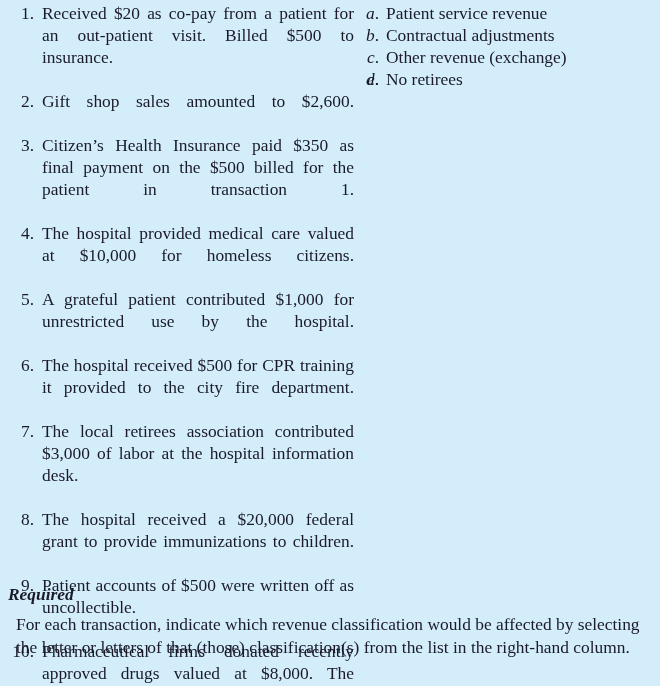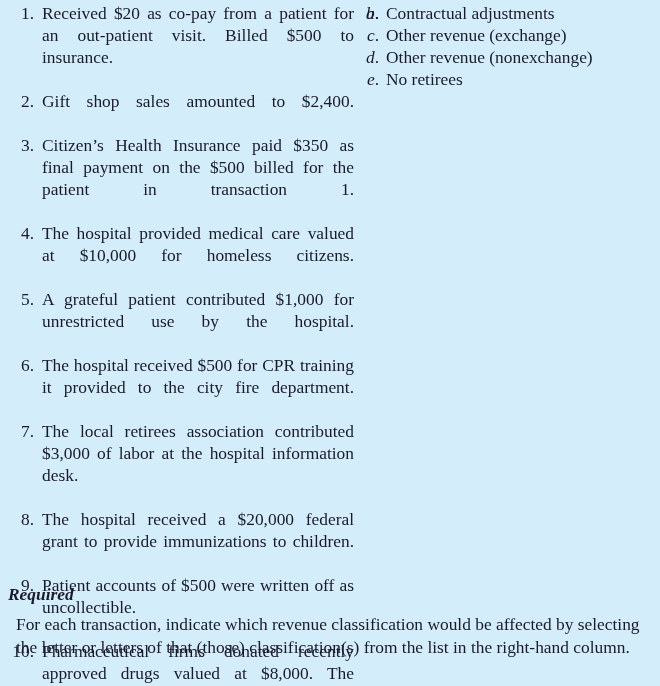--- a/index.html
+++ b/index.html
@@ -139,21 +139,21 @@
   <div class="columns">
 
     <div class="col-left">
       <ol class="num-list" id="num-list">
           <li class="num-item">
             <span class="marker">1.</span>
             <span class="body">Received $20 as co-pay from a patient for an out-patient visit. Billed $500 to insurance.</span>
           </li>
           <li class="num-item">
             <span class="marker">2.</span>
-            <span class="body">Gift shop sales amounted to $2,400.</span>
+            <span class="body">Gift shop sales amounted to $2,600.</span>
           </li>
           <li class="num-item">
             <span class="marker">3.</span>
             <span class="body">Citizen’s Health Insurance paid $350 as final payment on the $500 billed for the patient in transaction 1.</span>
           </li>
           <li class="num-item">
             <span class="marker">4.</span>
             <span class="body">The hospital provided medical care valued at $10,000 for homeless citizens.</span>
           </li>
           <li class="num-item">
@@ -178,24 +178,24 @@
           </li>
           <li class="num-item">
             <span class="marker">10.</span>
             <span class="body">Pharmaceutical firms donated recently approved drugs valued at $8,000. The hospital uses a similar type drug in its operations.</span>
           </li>
         </ol>
     </div>
 
     <div class="col-right">
       <ol class="letter-list" id="letter-list">
-          <li class="letter-item"><span class="marker"><span class="ltr">a</span><span class="dot">.</span></span></li>
+          <li class="letter-item"><span class="marker"><span class="ltr">a</span><span class="dot">.</span></span><span class="label">Patient service revenue</span></li>
           <li class="letter-item"><span class="marker"><span class="ltr">b</span><span class="dot">.</span></span><span class="label">Contractual adjustments</span></li>
           <li class="letter-item"><span class="marker"><span class="ltr">c</span><span class="dot">.</span></span><span class="label">Other revenue (exchange)</span></li>
-          <li class="letter-item"><span class="marker"><span class="ltr">d</span><span class="dot">.</span></span><span class="label">Other revenue (nonexchange)</span></li>
+          <li class="letter-item"><span class="marker"><span class="ltr">d</span><span class="dot">.</span></span></li>
           <li class="letter-item"><span class="marker"><span class="ltr">e</span><span class="dot">.</span></span><span class="label">No retirees</span></li>
         </ol>
     </div>
 
   </div>
 
   <div class="required-block">
     <div class="required-heading">Required</div>
     <p class="required-text">For each transaction, indicate which revenue classification would be affected by selecting the letter or letters of that (those) classification(s) from the list in the right-hand column.</p>
   </div>

